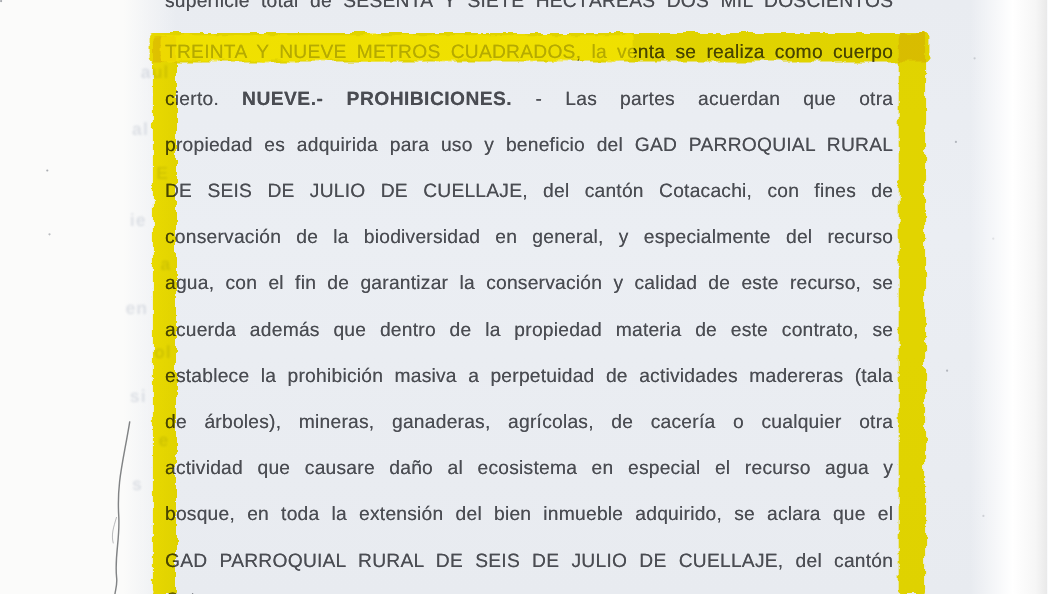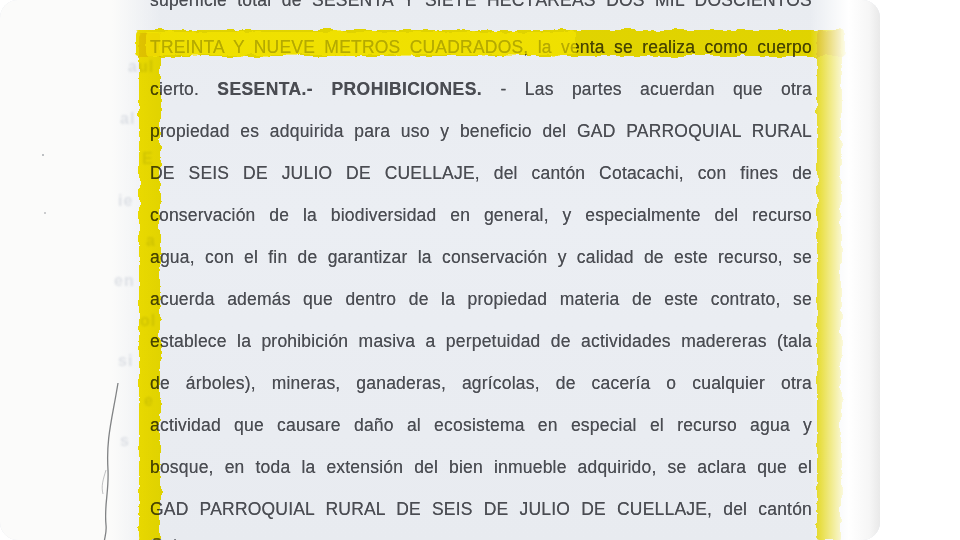--- a/index.html
+++ b/index.html
@@ -1,20 +1,19 @@
 <!DOCTYPE html>
 <html style="--hl: #f6e400; --paper: #eaedf2; --ink: #4a4c52;"><head>
 <meta charset="utf-8">
 <style>
   html,body{margin:0;padding:0;background:#ffffff;}
   .page{
-    position:relative;width:880px;height:540px;overflow:hidden;
+    position:relative;width:952px;height:540px;overflow:hidden;
     background:var(--paper,#eaedf2);
     font-family:"Liberation Sans","DejaVu Sans",sans-serif;
-    border-radius:18px;
   }
   
   .edge-left{position:absolute;left:0;top:0;width:160px;height:540px;
     background:linear-gradient(90deg,#fbfbfa 0%,#fbfbfa 70%,rgba(251,251,250,0) 100%);
     z-index:1;}
   
   .edge-right{position:absolute;right:0;top:0;width:70px;height:540px;
     background:linear-gradient(90deg,rgba(255,255,255,0) 0%,#ffffff 55%,#f6f6f6 85%,#e9e9e9 100%);
     z-index:6;}
   
@@ -79,21 +78,21 @@
       <span class="ghost" style="left: 118px; top: 352px;">si</span>
       <span class="ghost" style="left: 144px; top: 392px;">e</span>
       <span class="ghost" style="left: 120px; top: 432px;">s</span>
       <span class="ghost" style="left: 128px; top: 58px;">aul</span>
       <span class="ghost" style="left: 176px; top: 42px;">e</span>
     </div>
 
   <div class="content" id="lines-host">
       <div class="line" style="top: -11px;"><span>superficie total de SESENTA Y SIETE HECTÁREAS DOS MIL DOSCIENTOS</span></div>
       <div class="line" style="top: 36px;"><span>TREINTA Y NUEVE METROS CUADRADOS, la venta se realiza como cuerpo</span></div>
-      <div class="line" style="top: 78px;"><span>cierto. </span><span class="b">SESENTA.- PROHIBICIONES. </span><span>- Las partes acuerdan que otra</span></div>
+      <div class="line" style="top: 78px;"><span>cierto. </span><span class="b">NUEVE.- PROHIBICIONES. </span><span>- Las partes acuerdan que otra</span></div>
       <div class="line" style="top: 120px;"><span>propiedad es adquirida para uso y beneficio del GAD PARROQUIAL RURAL</span></div>
       <div class="line" style="top: 162px;"><span>DE SEIS DE JULIO DE CUELLAJE, del cantón Cotacachi, con fines de</span></div>
       <div class="line" style="top: 204px;"><span>conservación de la biodiversidad en general, y especialmente del recurso</span></div>
       <div class="line" style="top: 246px;"><span>agua, con el fin de garantizar la conservación y calidad de este recurso, se</span></div>
       <div class="line" style="top: 288px;"><span>acuerda además que dentro de la propiedad materia de este contrato, se</span></div>
       <div class="line" style="top: 330px;"><span>establece la prohibición masiva a perpetuidad de actividades madereras (tala</span></div>
       <div class="line" style="top: 372px;"><span>de árboles), mineras, ganaderas, agrícolas, de cacería o cualquier otra</span></div>
       <div class="line" style="top: 414px;"><span>actividad que causare daño al ecosistema en especial el recurso agua y</span></div>
       <div class="line" style="top: 456px;"><span>bosque, en toda la extensión del bien inmueble adquirido, se aclara que el</span></div>
       <div class="line" style="top: 498px;"><span>GAD PARROQUIAL RURAL DE SEIS DE JULIO DE CUELLAJE, del cantón</span></div>

